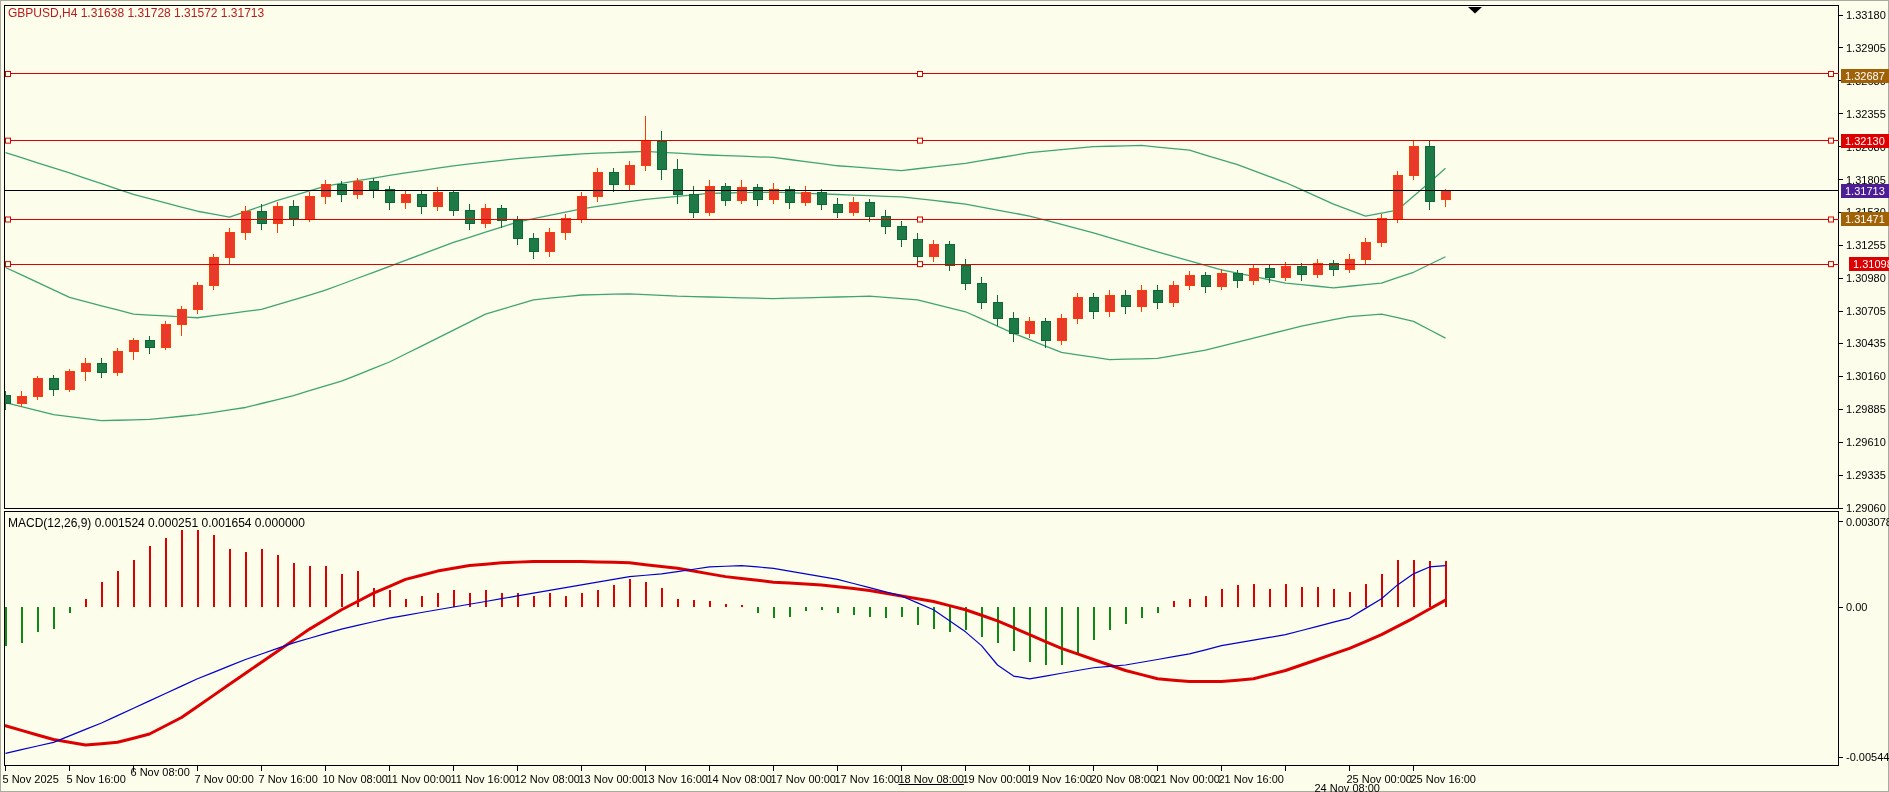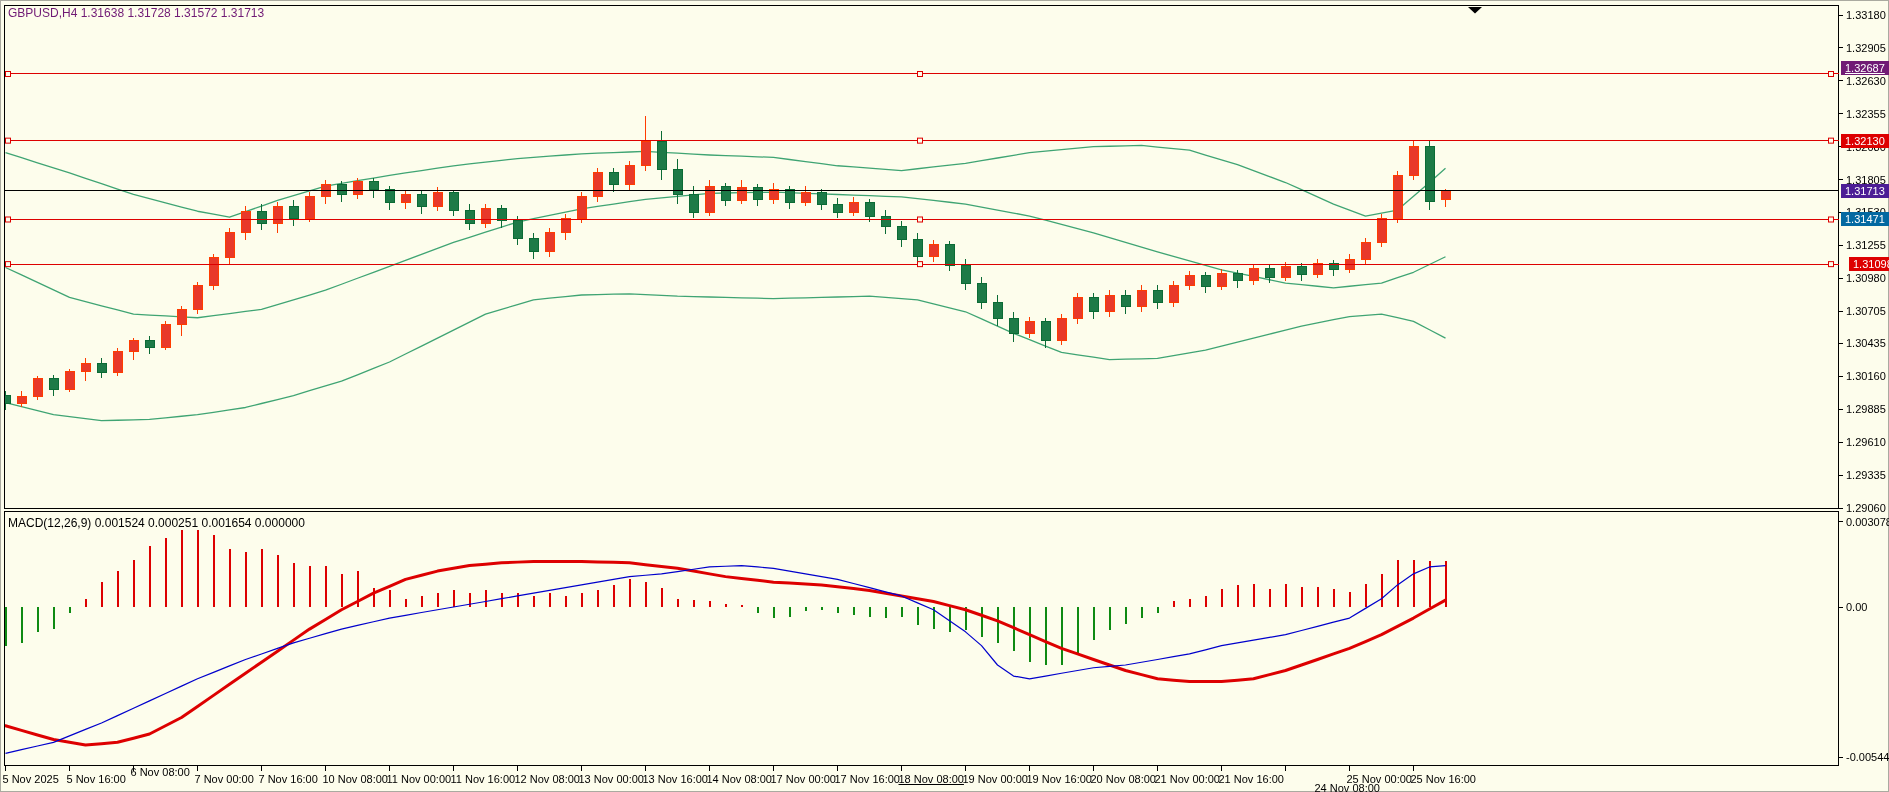--- a/index.html
+++ b/index.html
@@ -1,19 +1,19 @@
 <!DOCTYPE html>
 <html><head>
 <meta charset="utf-8">
 <style>
   html,body{margin:0;padding:0;}
   #root{position:relative;width:1889px;height:792px;background:#fdfdec;
         font-family:"Liberation Sans",sans-serif;overflow:hidden;}
   #chart-svg{position:absolute;left:0;top:0;}
-  .hdr{position:absolute;left:8px;top:6px;font-size:12px;color:#701a75;white-space:nowrap;}
+  .hdr{position:absolute;left:8px;top:6px;font-size:12px;color:#b91c1c;white-space:nowrap;}
   .ind-hdr{position:absolute;left:8px;top:516px;font-size:12px;color:#000;white-space:nowrap;}
   .axis-label{position:absolute;font-size:11px;color:#000;white-space:nowrap;
               transform:translateY(-50%);}
   .price-tag{position:absolute;left:1841px;width:48px;height:14px;color:#fff;
              font-size:11px;line-height:14px;padding-left:4px;box-sizing:border-box;
              white-space:nowrap;}
   .time-label{position:absolute;top:773px;font-size:11px;color:#000;white-space:nowrap;}
   .axis-zone{position:absolute;background:transparent;}
 </style>
 </head>
@@ -419,18 +419,18 @@
       <div class="time-label" style="left: 898.5px; top: 7px; text-decoration: underline;">18 Nov 08:00</div>
       <div class="time-label" style="left: 962.5px; top: 7px;">19 Nov 00:00</div>
       <div class="time-label" style="left: 1026.5px; top: 7px;">19 Nov 16:00</div>
       <div class="time-label" style="left: 1090.5px; top: 7px;">20 Nov 08:00</div>
       <div class="time-label" style="left: 1154.5px; top: 7px;">21 Nov 00:00</div>
       <div class="time-label" style="left: 1218.5px; top: 7px;">21 Nov 16:00</div>
       <div class="time-label" style="left: 1282.5px; top: 16px; margin-left: 32px;">24 Nov 08:00</div>
       <div class="time-label" style="left: 1346.5px; top: 7px;">25 Nov 00:00</div>
       <div class="time-label" style="left: 1410.5px; top: 7px;">25 Nov 16:00</div>
     </div>
-<div class="price-tag" style="top: 61px; background: #701a75; text-decoration: underline;">1.32687</div>
+<div class="price-tag" style="top: 69px; background: #a16207;">1.32687</div>
     <div class="price-tag" style="top: 133.643px; background: rgb(221, 0, 0);">1.32130</div>
-    <div class="price-tag" style="top: 212.499px; background: #0369a1;">1.31471</div>
+    <div class="price-tag" style="top: 212.499px; background: #a16207;">1.31471</div>
     <div class="price-tag" style="top: 257.133px; background: rgb(221, 0, 0); margin-left: 8px;">1.31098</div>
     <div class="price-tag" style="top: 183.542px; background: #4c1d95;">1.31713</div>
   </div>
 
 </body></html>

